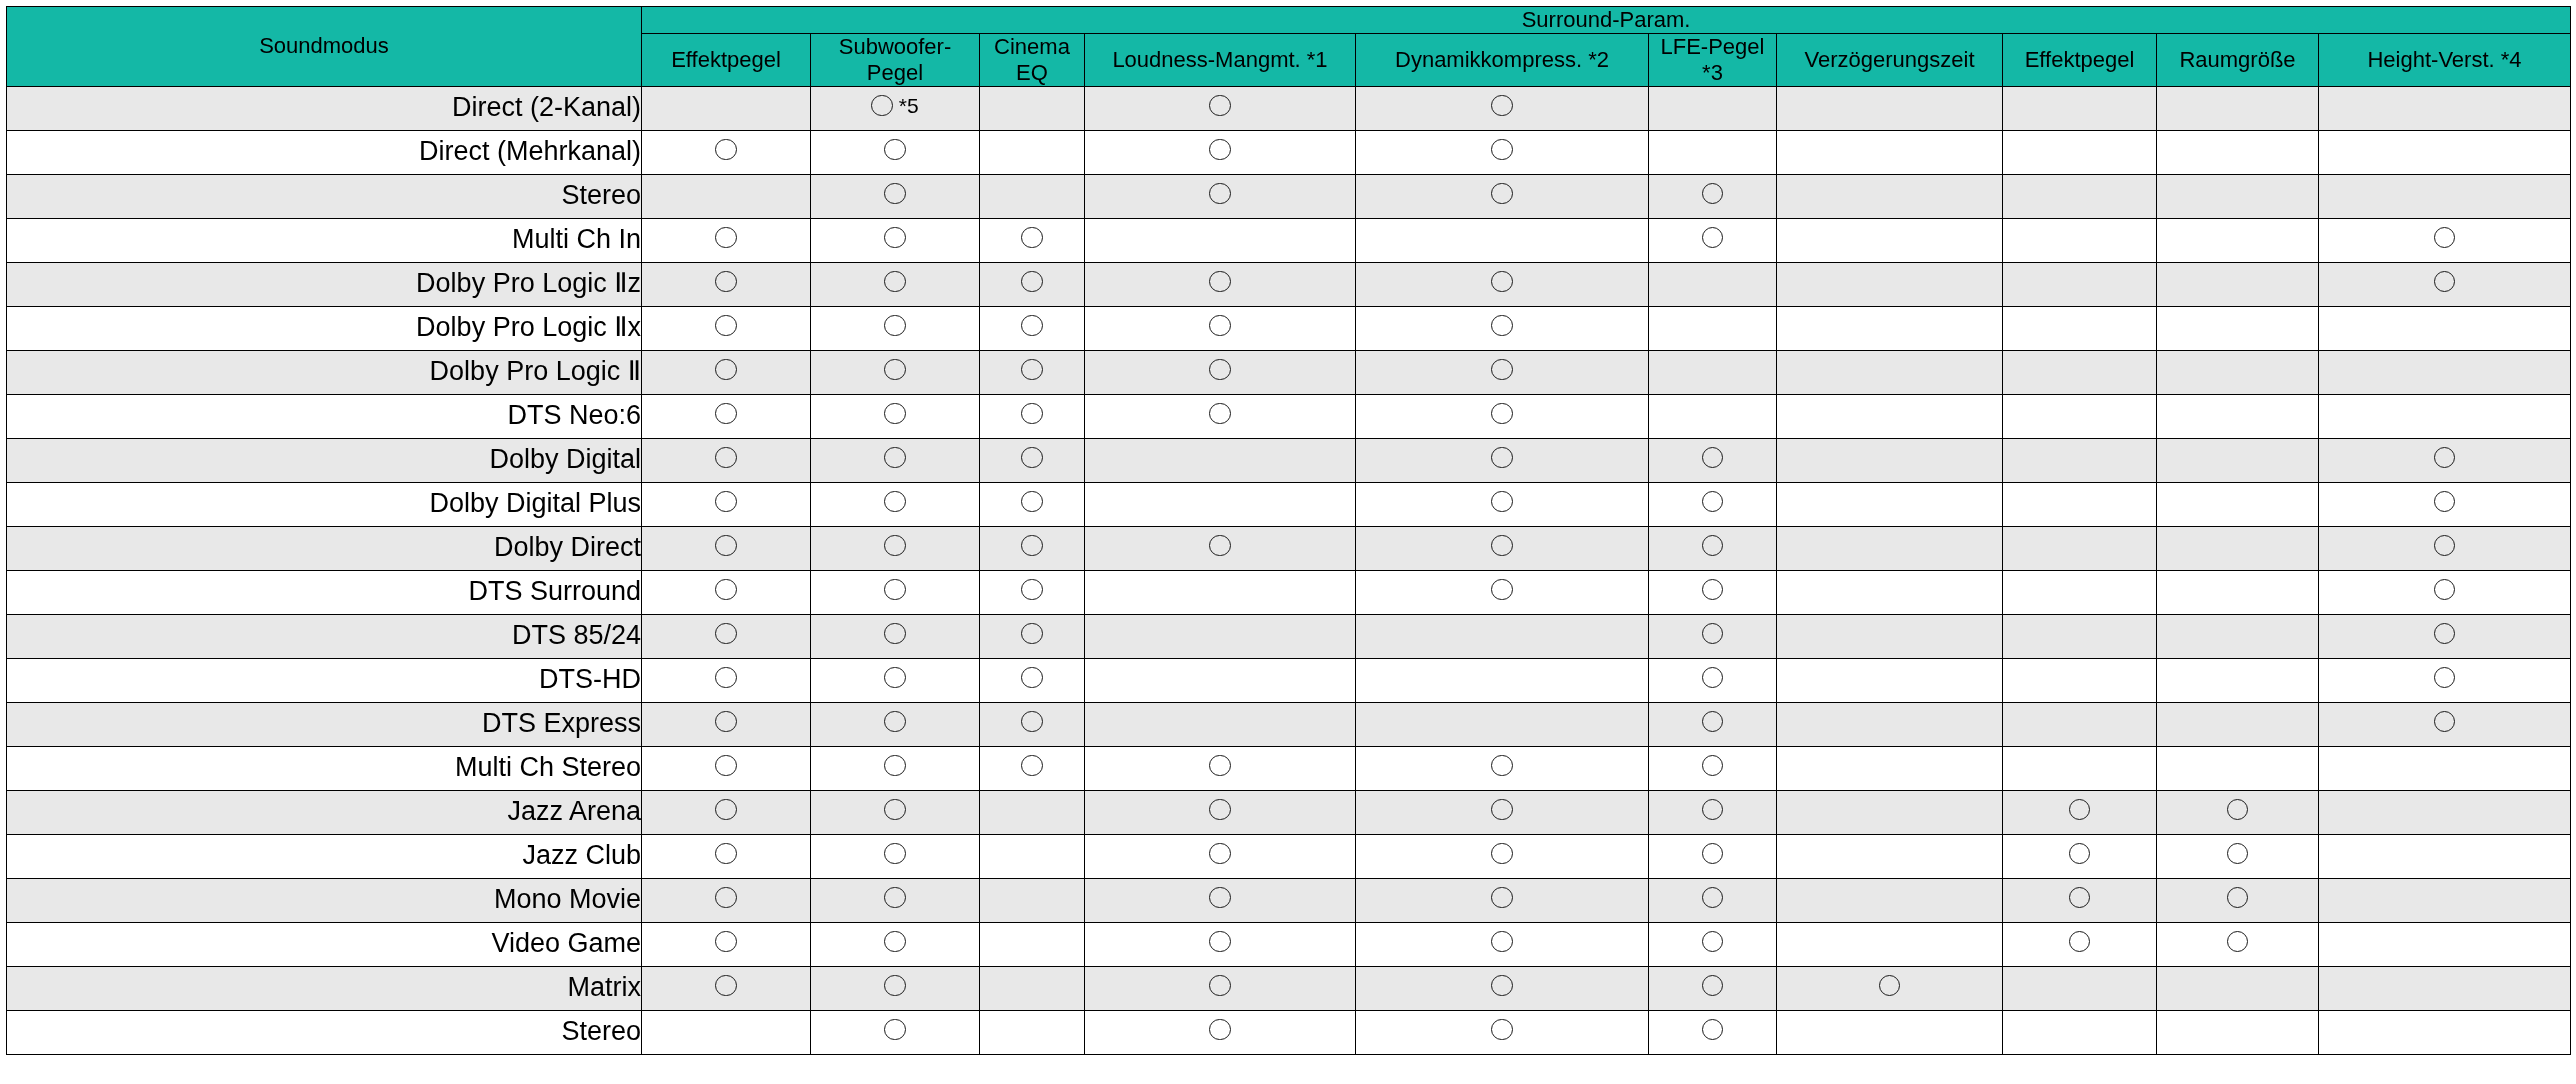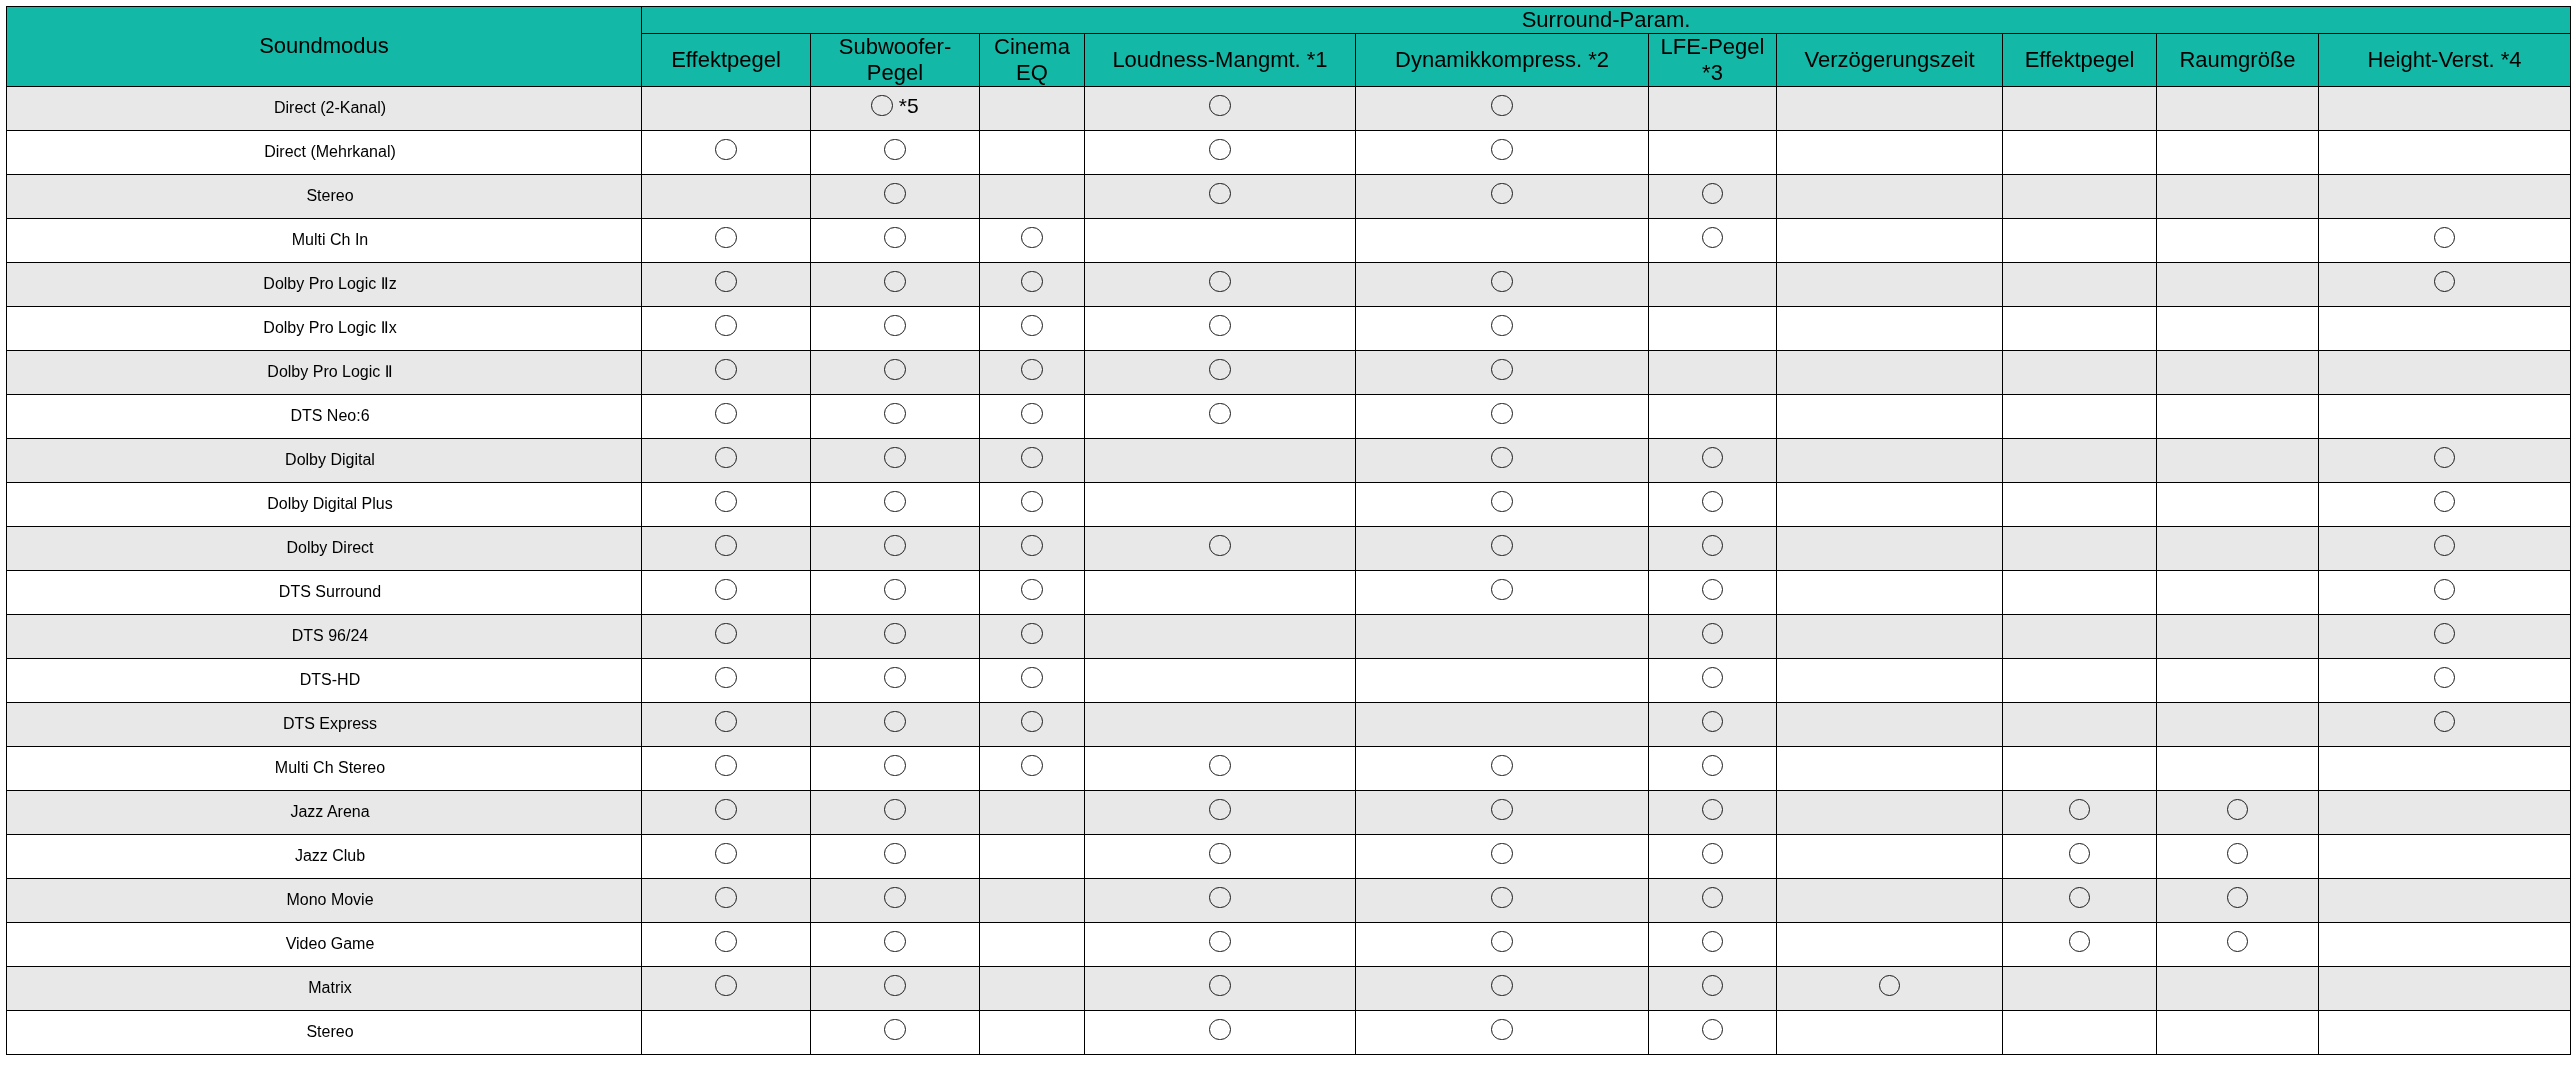--- a/index.html
+++ b/index.html
@@ -51,23 +51,23 @@
   }
   th.col-head {
     font-size: 22px;
     padding: 6px 4.5px 7.5px 4.5px;
   }
   
   tbody td {
     height: 43px;
   }
   tbody td.mode-cell {
-    text-align: center;
+    text-align: right;
     padding-left: 12px;
-    font-size: 16px;
+    font-size: 27px;
   }
   tbody tr.shaded td {
     background: #e8e8e8;
   }
   tbody tr.plain td {
     background: #ffffff;
   }
   .circle {
     display: inline-block;
     width: 19.5px;
@@ -413,21 +413,21 @@
               <span class="circle"></span>
             </span></td>
           <td></td>
           <td></td>
           <td></td>
           <td><span class="mark-wrap">
               <span class="circle"></span>
             </span></td>
         </tr>
         <tr class="shaded">
-          <td class="mode-cell">DTS 96/24</td>
+          <td class="mode-cell">DTS 85/24</td>
           <td><span class="mark-wrap">
               <span class="circle"></span>
             </span></td>
           <td><span class="mark-wrap">
               <span class="circle"></span>
             </span></td>
           <td><span class="mark-wrap">
               <span class="circle"></span>
             </span></td>
           <td></td>

